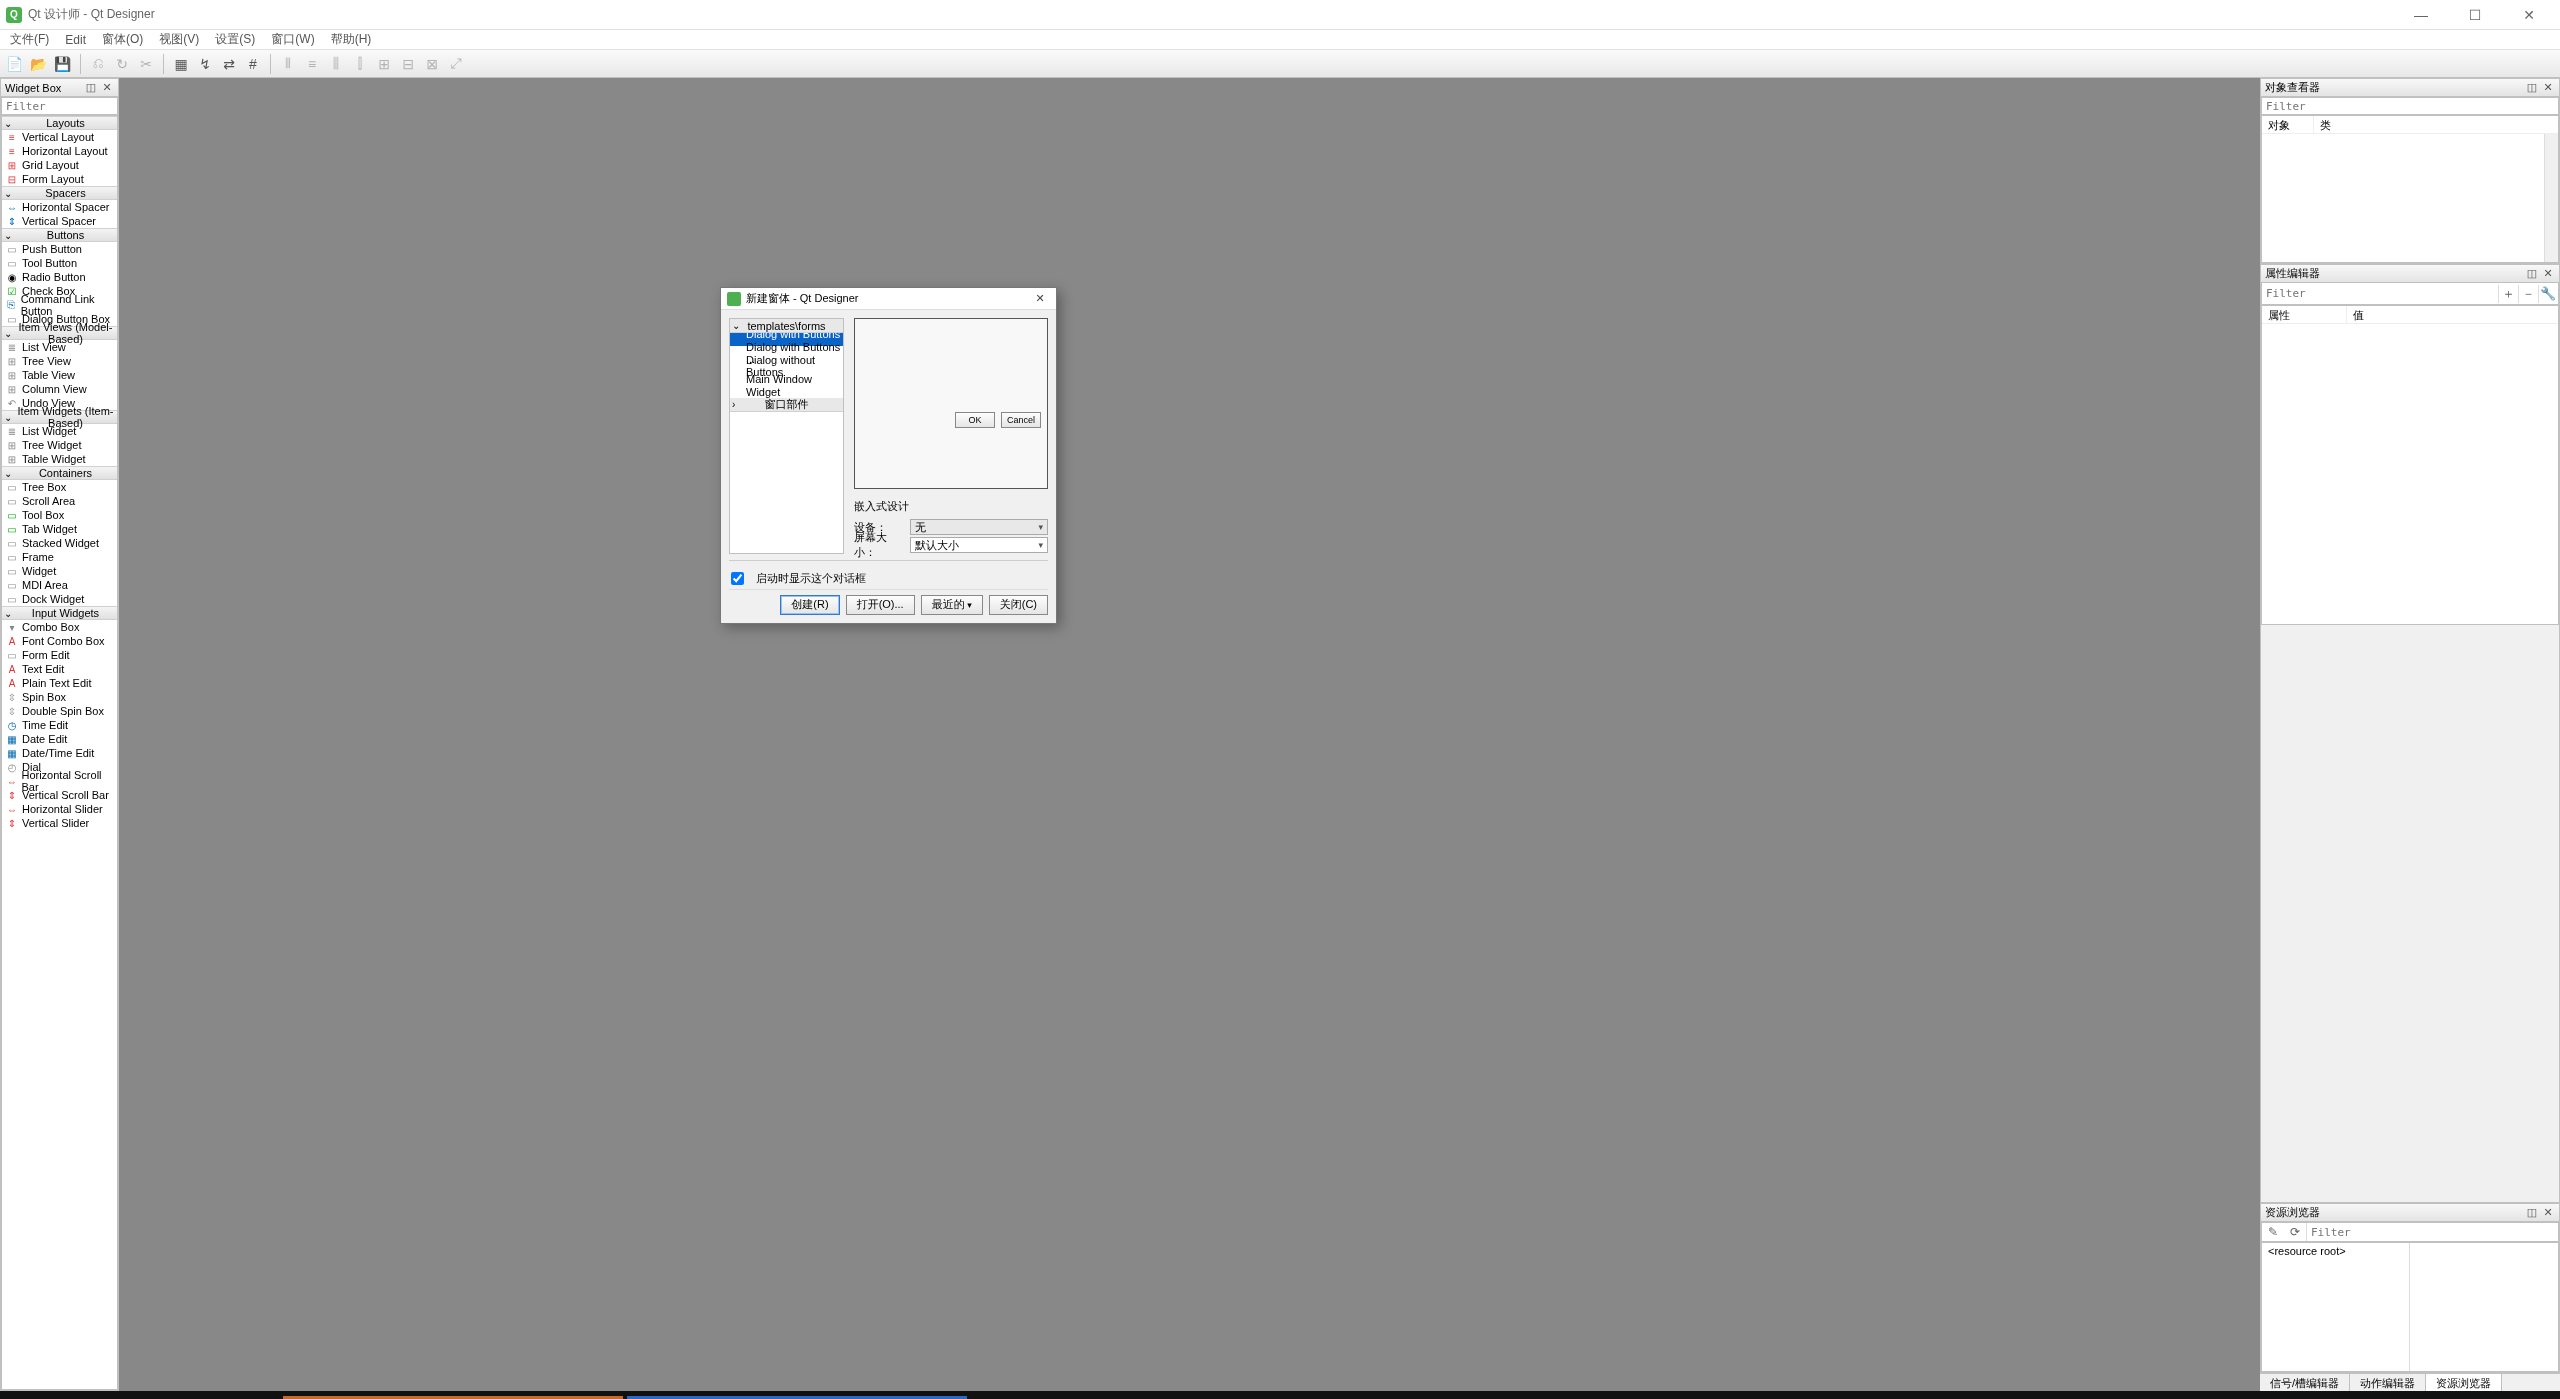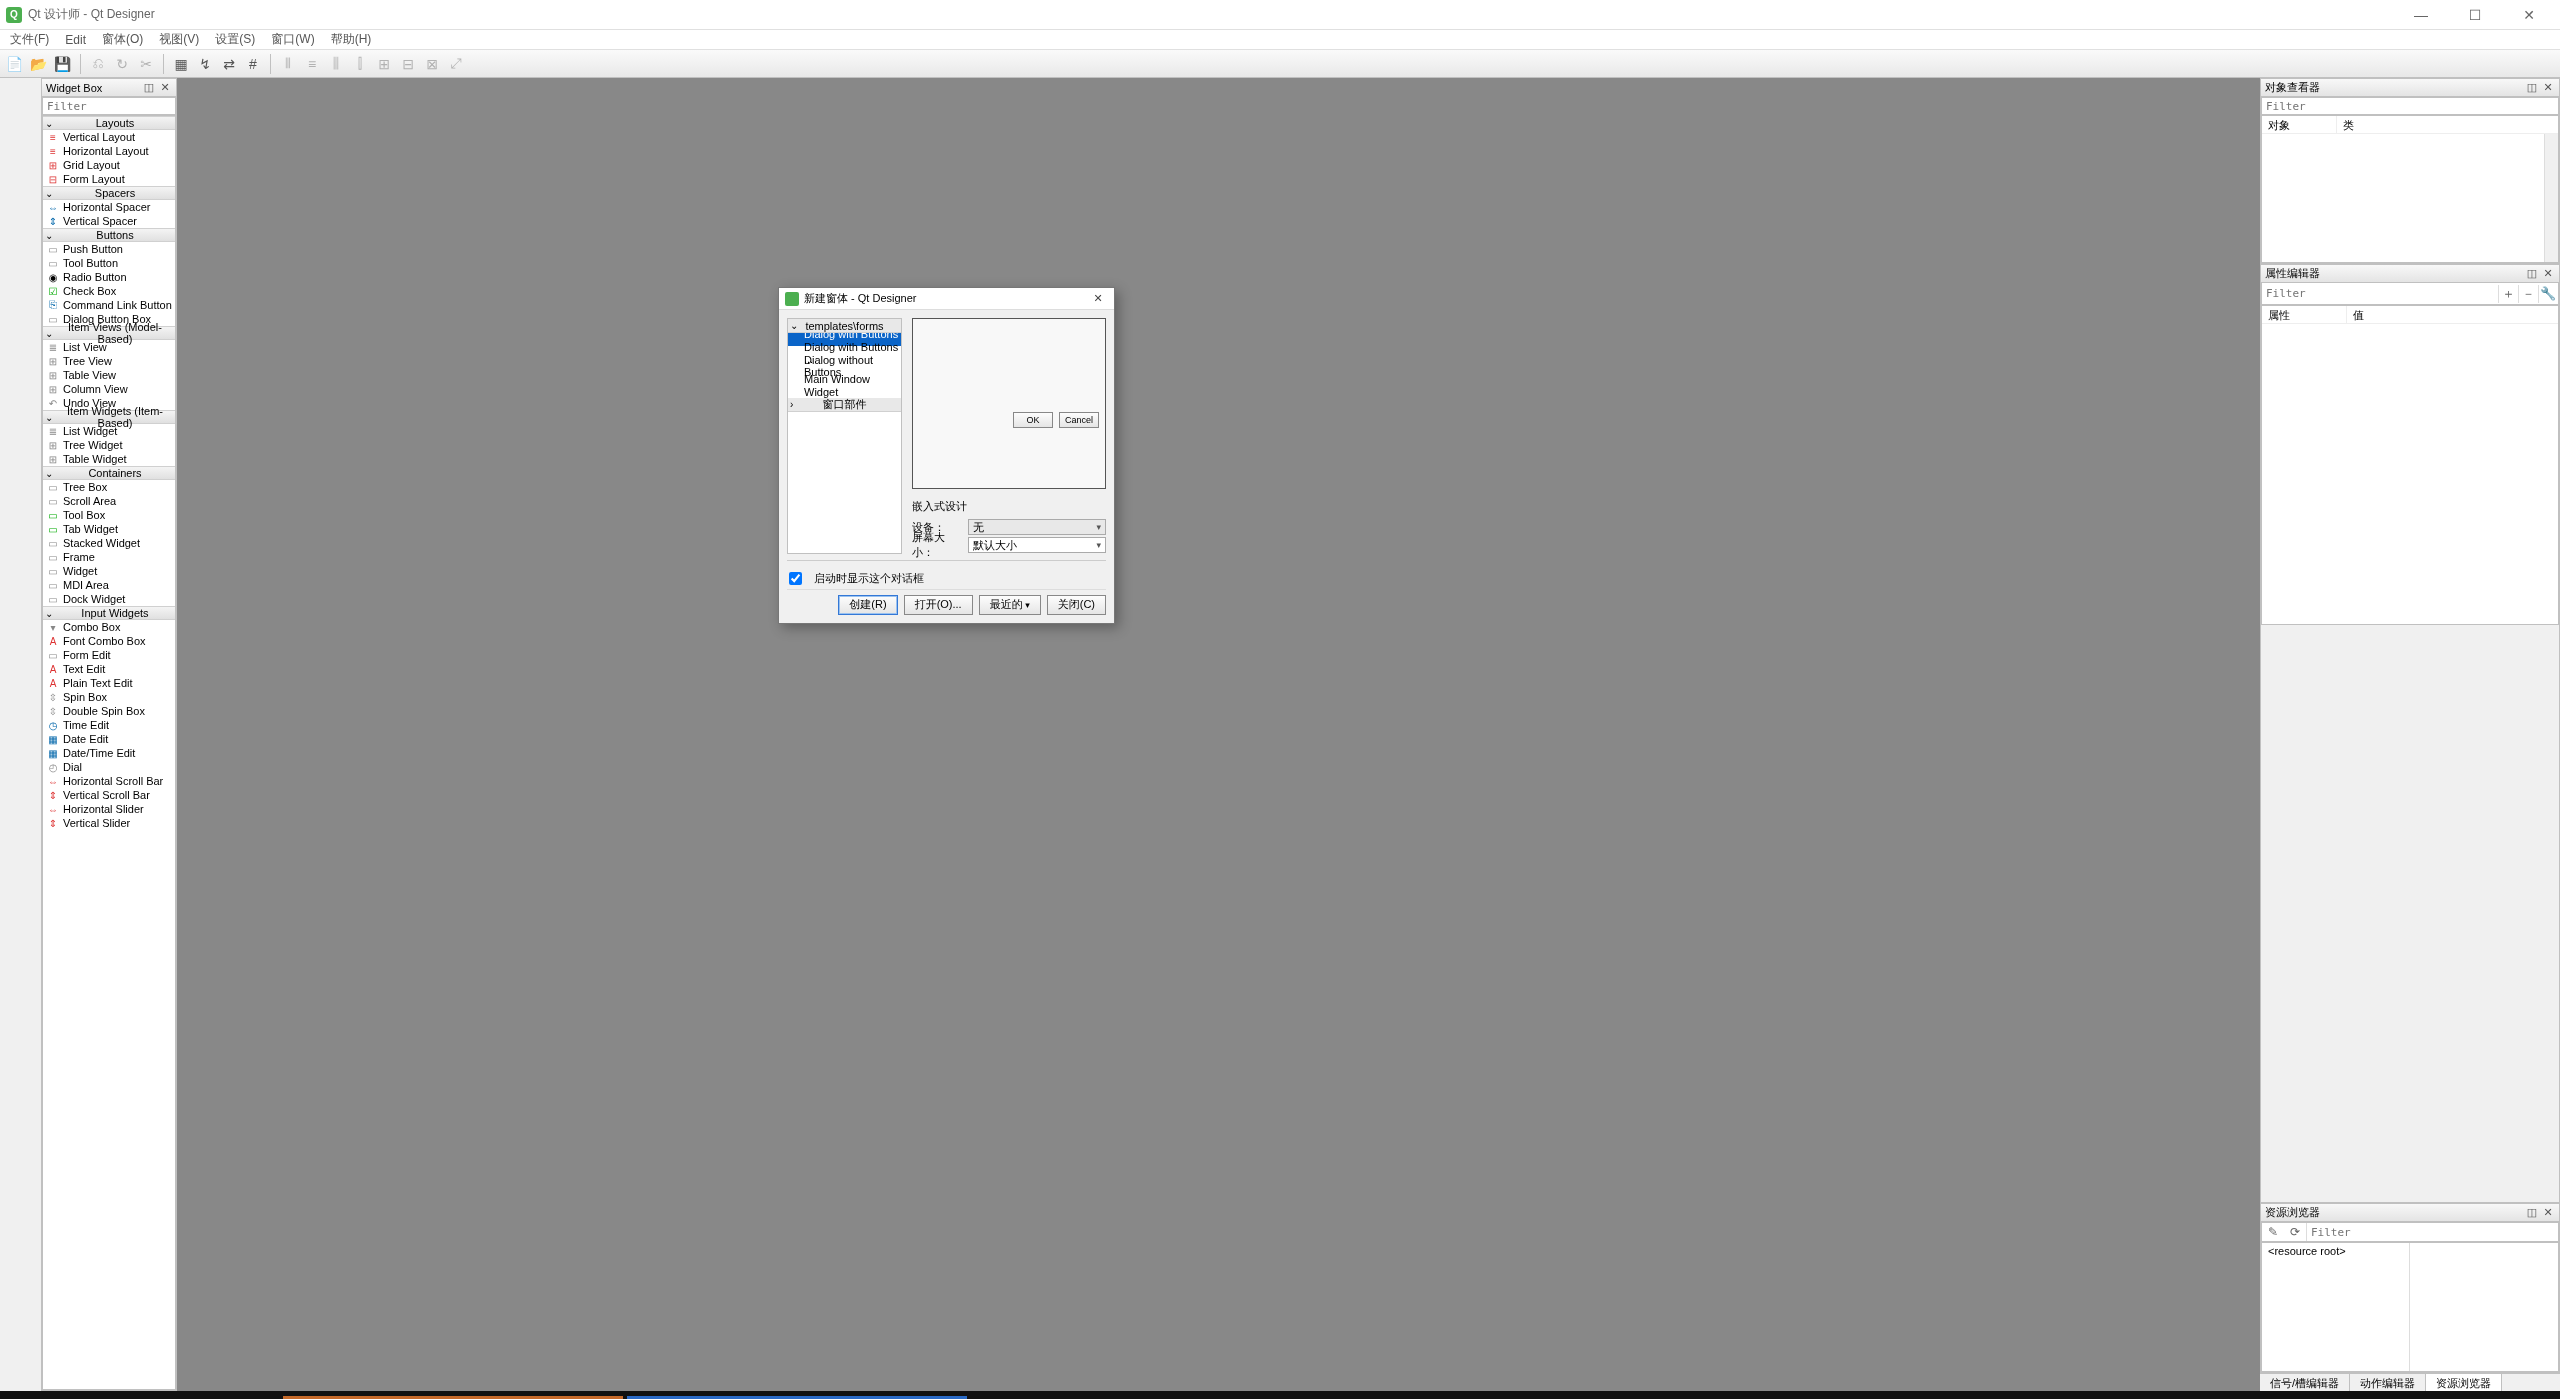--- a/index.html
+++ b/index.html
@@ -27,39 +27,39 @@
 .center { flex: 1; background: #888; position: relative; }
 
 
 .dock { background: #f0f0f0; border: 1px solid #c0c0c0; display: flex; flex-direction: column; }
 .dock-title { height: 18px; background: linear-gradient(#f8f8f8,#e4e4e4); border-bottom: 1px solid #c0c0c0; display: flex; align-items: center; padding: 0 4px; font-size: 11px;}
 .dock-title .t { flex: 1; }
 .dock-title .db { width: 14px; height: 14px; display: flex; align-items: center; justify-content: center; color: #555; margin-left: 2px; font-size: 11px;}
 .dock input.filter { margin: 0; height: 18px; border: 1px solid #c0c0c0; background: #fff; font-size: 11px; padding: 0 4px; color: #888; width: 100%; font-family: monospace;}
 
 
-.left { width: 136px; display: flex; flex-direction: column; margin-left: 41px; }
+.left { width: 119px; display: flex; flex-direction: column; }
 .wb-body { flex: 1; background: #fff; border: 1px solid #c0c0c0; overflow-y: auto; position: relative;}
 .wb-body::-webkit-scrollbar { width: 16px; }
 .wb-body::-webkit-scrollbar-track { background: #f0f0f0; border-left: 1px solid #ddd;}
 .wb-body::-webkit-scrollbar-thumb { background: #c8c8c8; border: 1px solid #aaa;}
 .wcat { height: 14px; background: linear-gradient(#f4f4f4,#e0e0e0); border-top: 1px solid #d0d0d0; border-bottom: 1px solid #d0d0d0; display: flex; align-items: center; font-size: 11px; padding-left: 2px;}
 .wcat .chev { width: 10px; font-size: 10px;}
 .wcat .lbl { flex: 1; text-align: center; }
 .witem { height: 14px; display: flex; align-items: center; padding-left: 4px; font-size: 11px; gap: 4px;}
 .witem .ic { width: 12px; height: 12px; display: inline-flex; align-items: center; justify-content: center; font-size: 10px;}
 
 
 .right { width: 300px; display: flex; flex-direction: column; }
 .right .dock { flex: 0 0 auto; }
 .obj-body, .prop-body, .res-body { background: #fff; border: 1px solid #c0c0c0; }
 .obj-body { height: 148px; }
 .obj-header, .prop-header { display: flex; height: 18px; background: #fff; border-bottom: 1px solid #eee; font-size: 11px; }
 .obj-header div, .prop-header div { padding: 2px 6px; }
-.obj-col1 { width: 75px; border-right: 1px solid #eee;}
+.obj-col1 { width: 52px; border-right: 1px solid #eee;}
 .prop-col1 { width: 85px; border-right: 1px solid #eee;}
 .obj-scroll { position: relative; height: calc(100% - 18px); }
 .scrollhint { position: absolute; right: 0; top: 0; bottom: 0; width: 14px; background: #f0f0f0; border-left: 1px solid #ddd;}
 
 .prop-tools { display: flex; align-items: center; height: 22px; border: 1px solid #c0c0c0; border-top: none; background: #fff;}
 .prop-tools input { flex: 1; border: none; height: 100%; padding: 0 4px; font-size: 11px; color: #888; font-family: monospace;}
 .prop-tools .pb { width: 20px; height: 18px; display: flex; align-items: center; justify-content: center; color: #666; border-left: 1px solid #ddd; font-size: 13px;}
 .prop-body { height: 320px; }
 
 .res-tools { display: flex; align-items: center; height: 20px; border: 1px solid #c0c0c0; background: #fff;}

